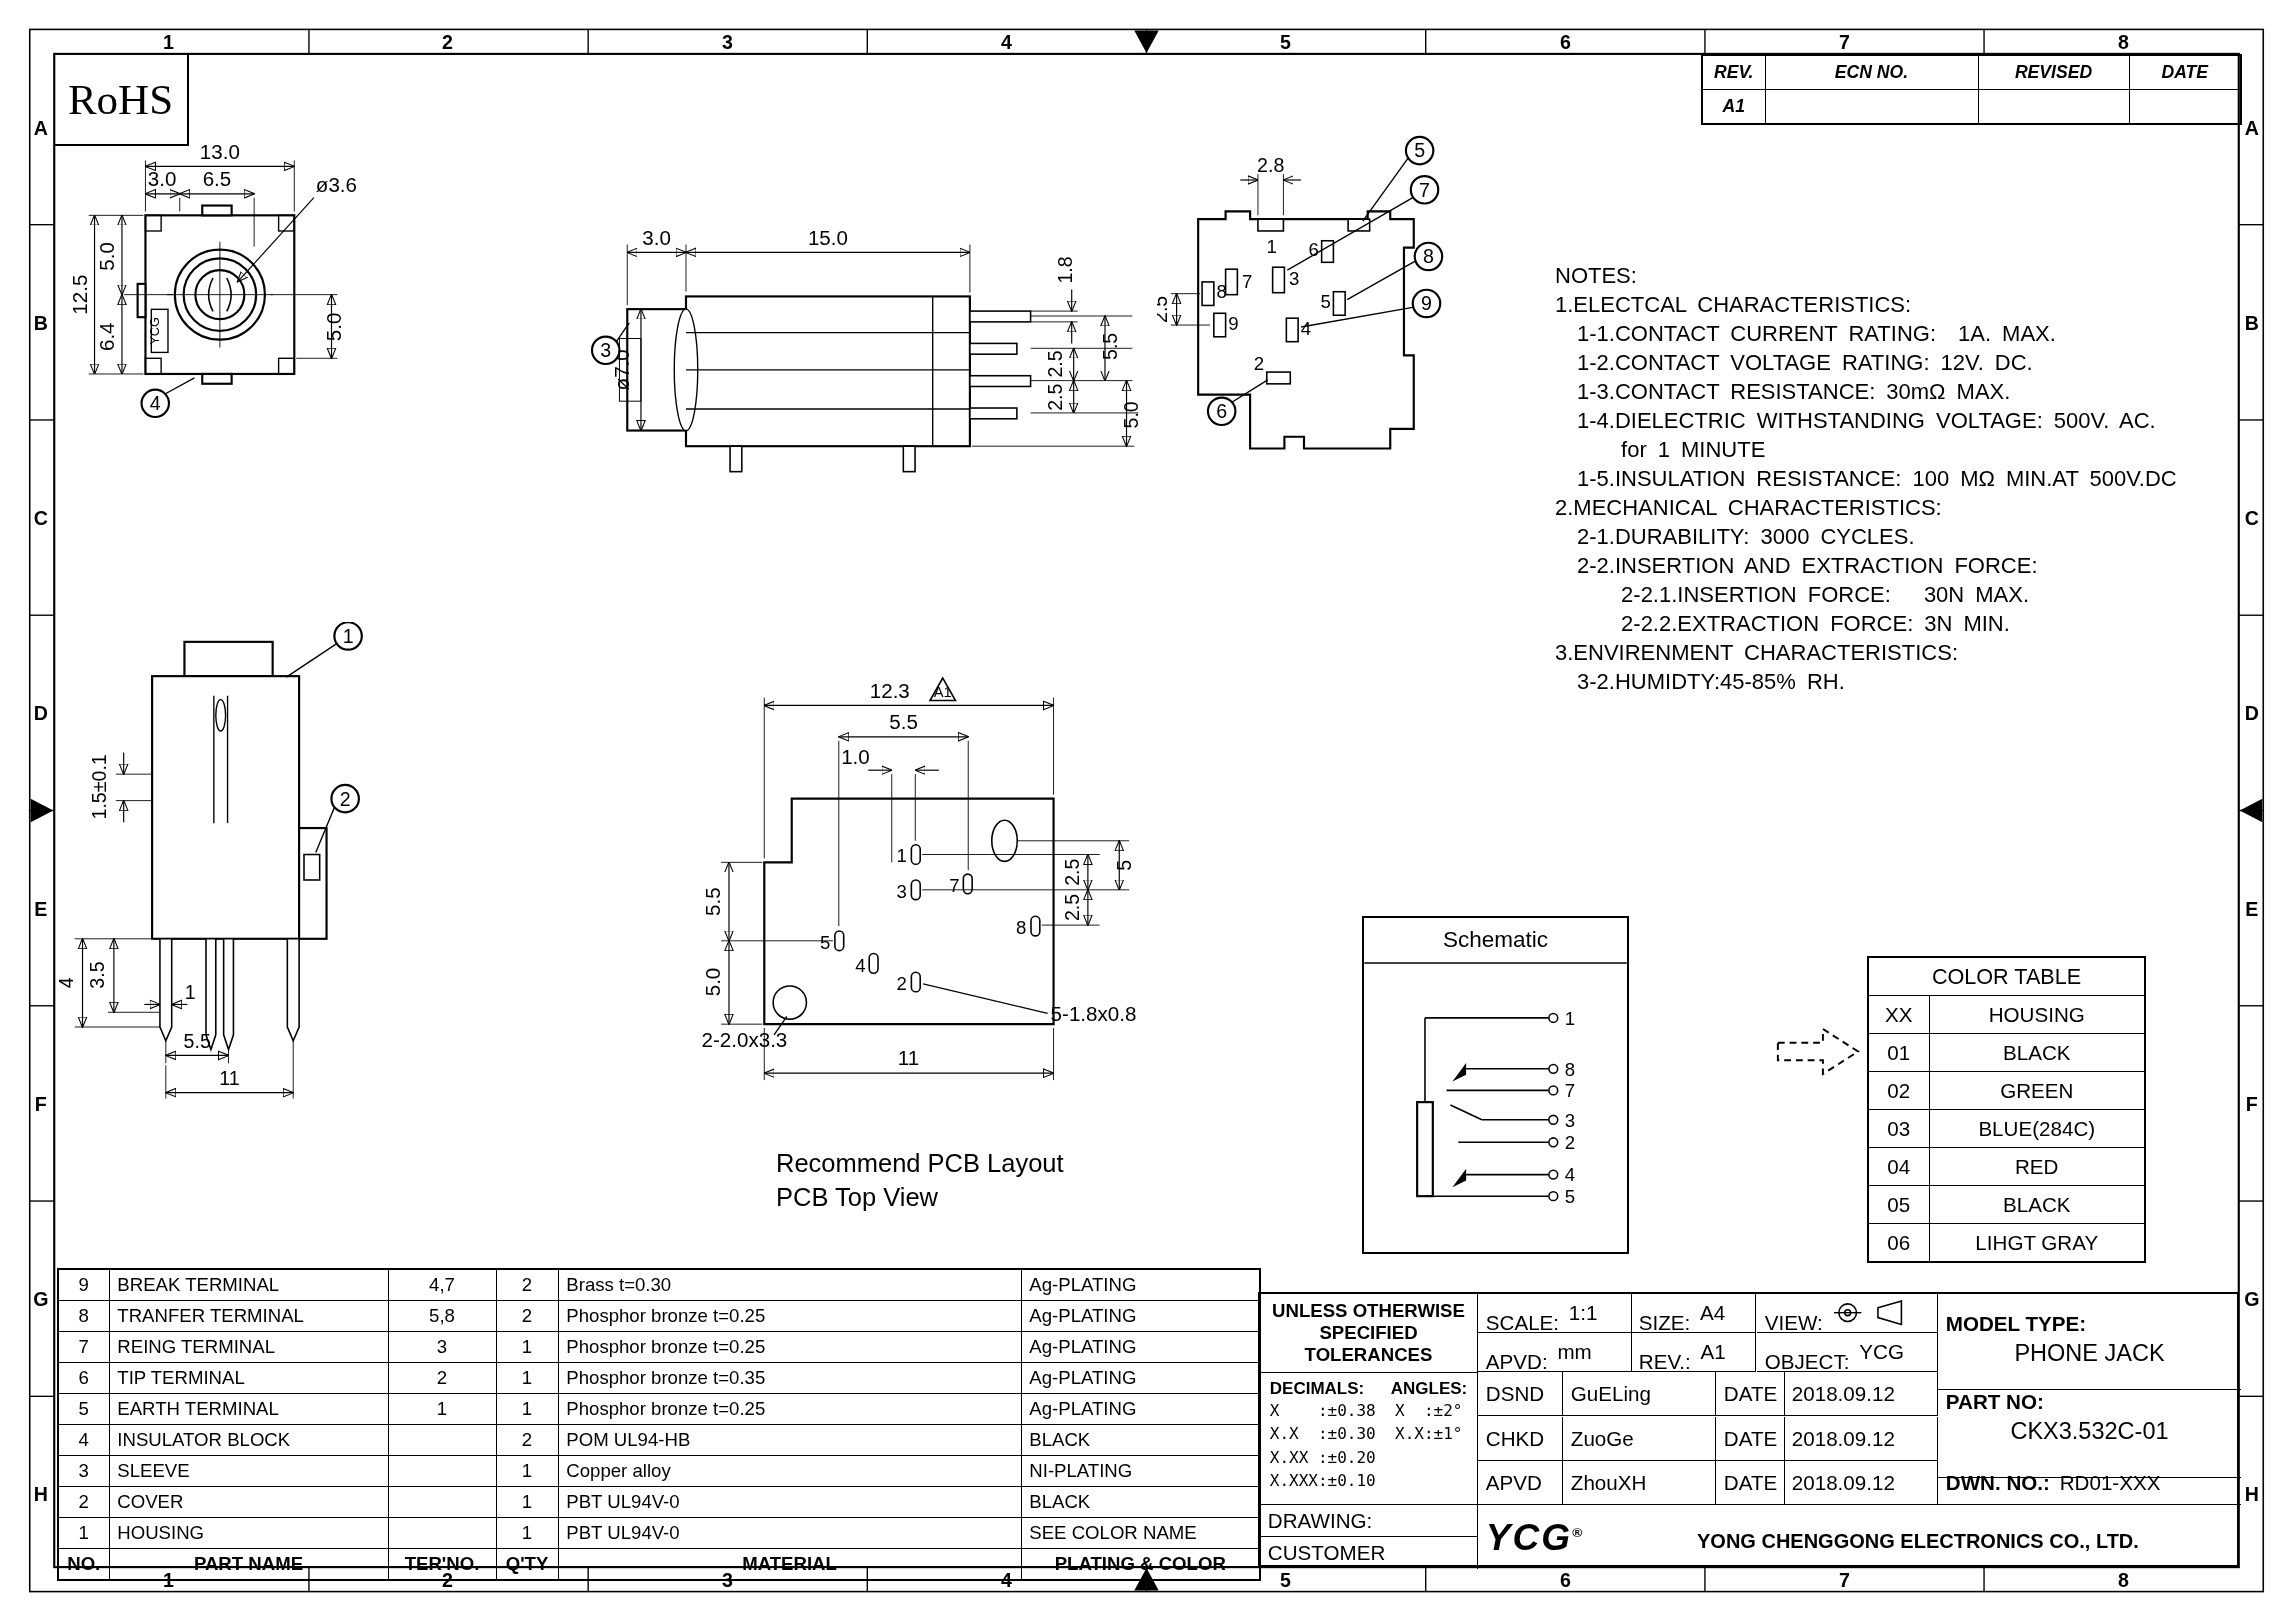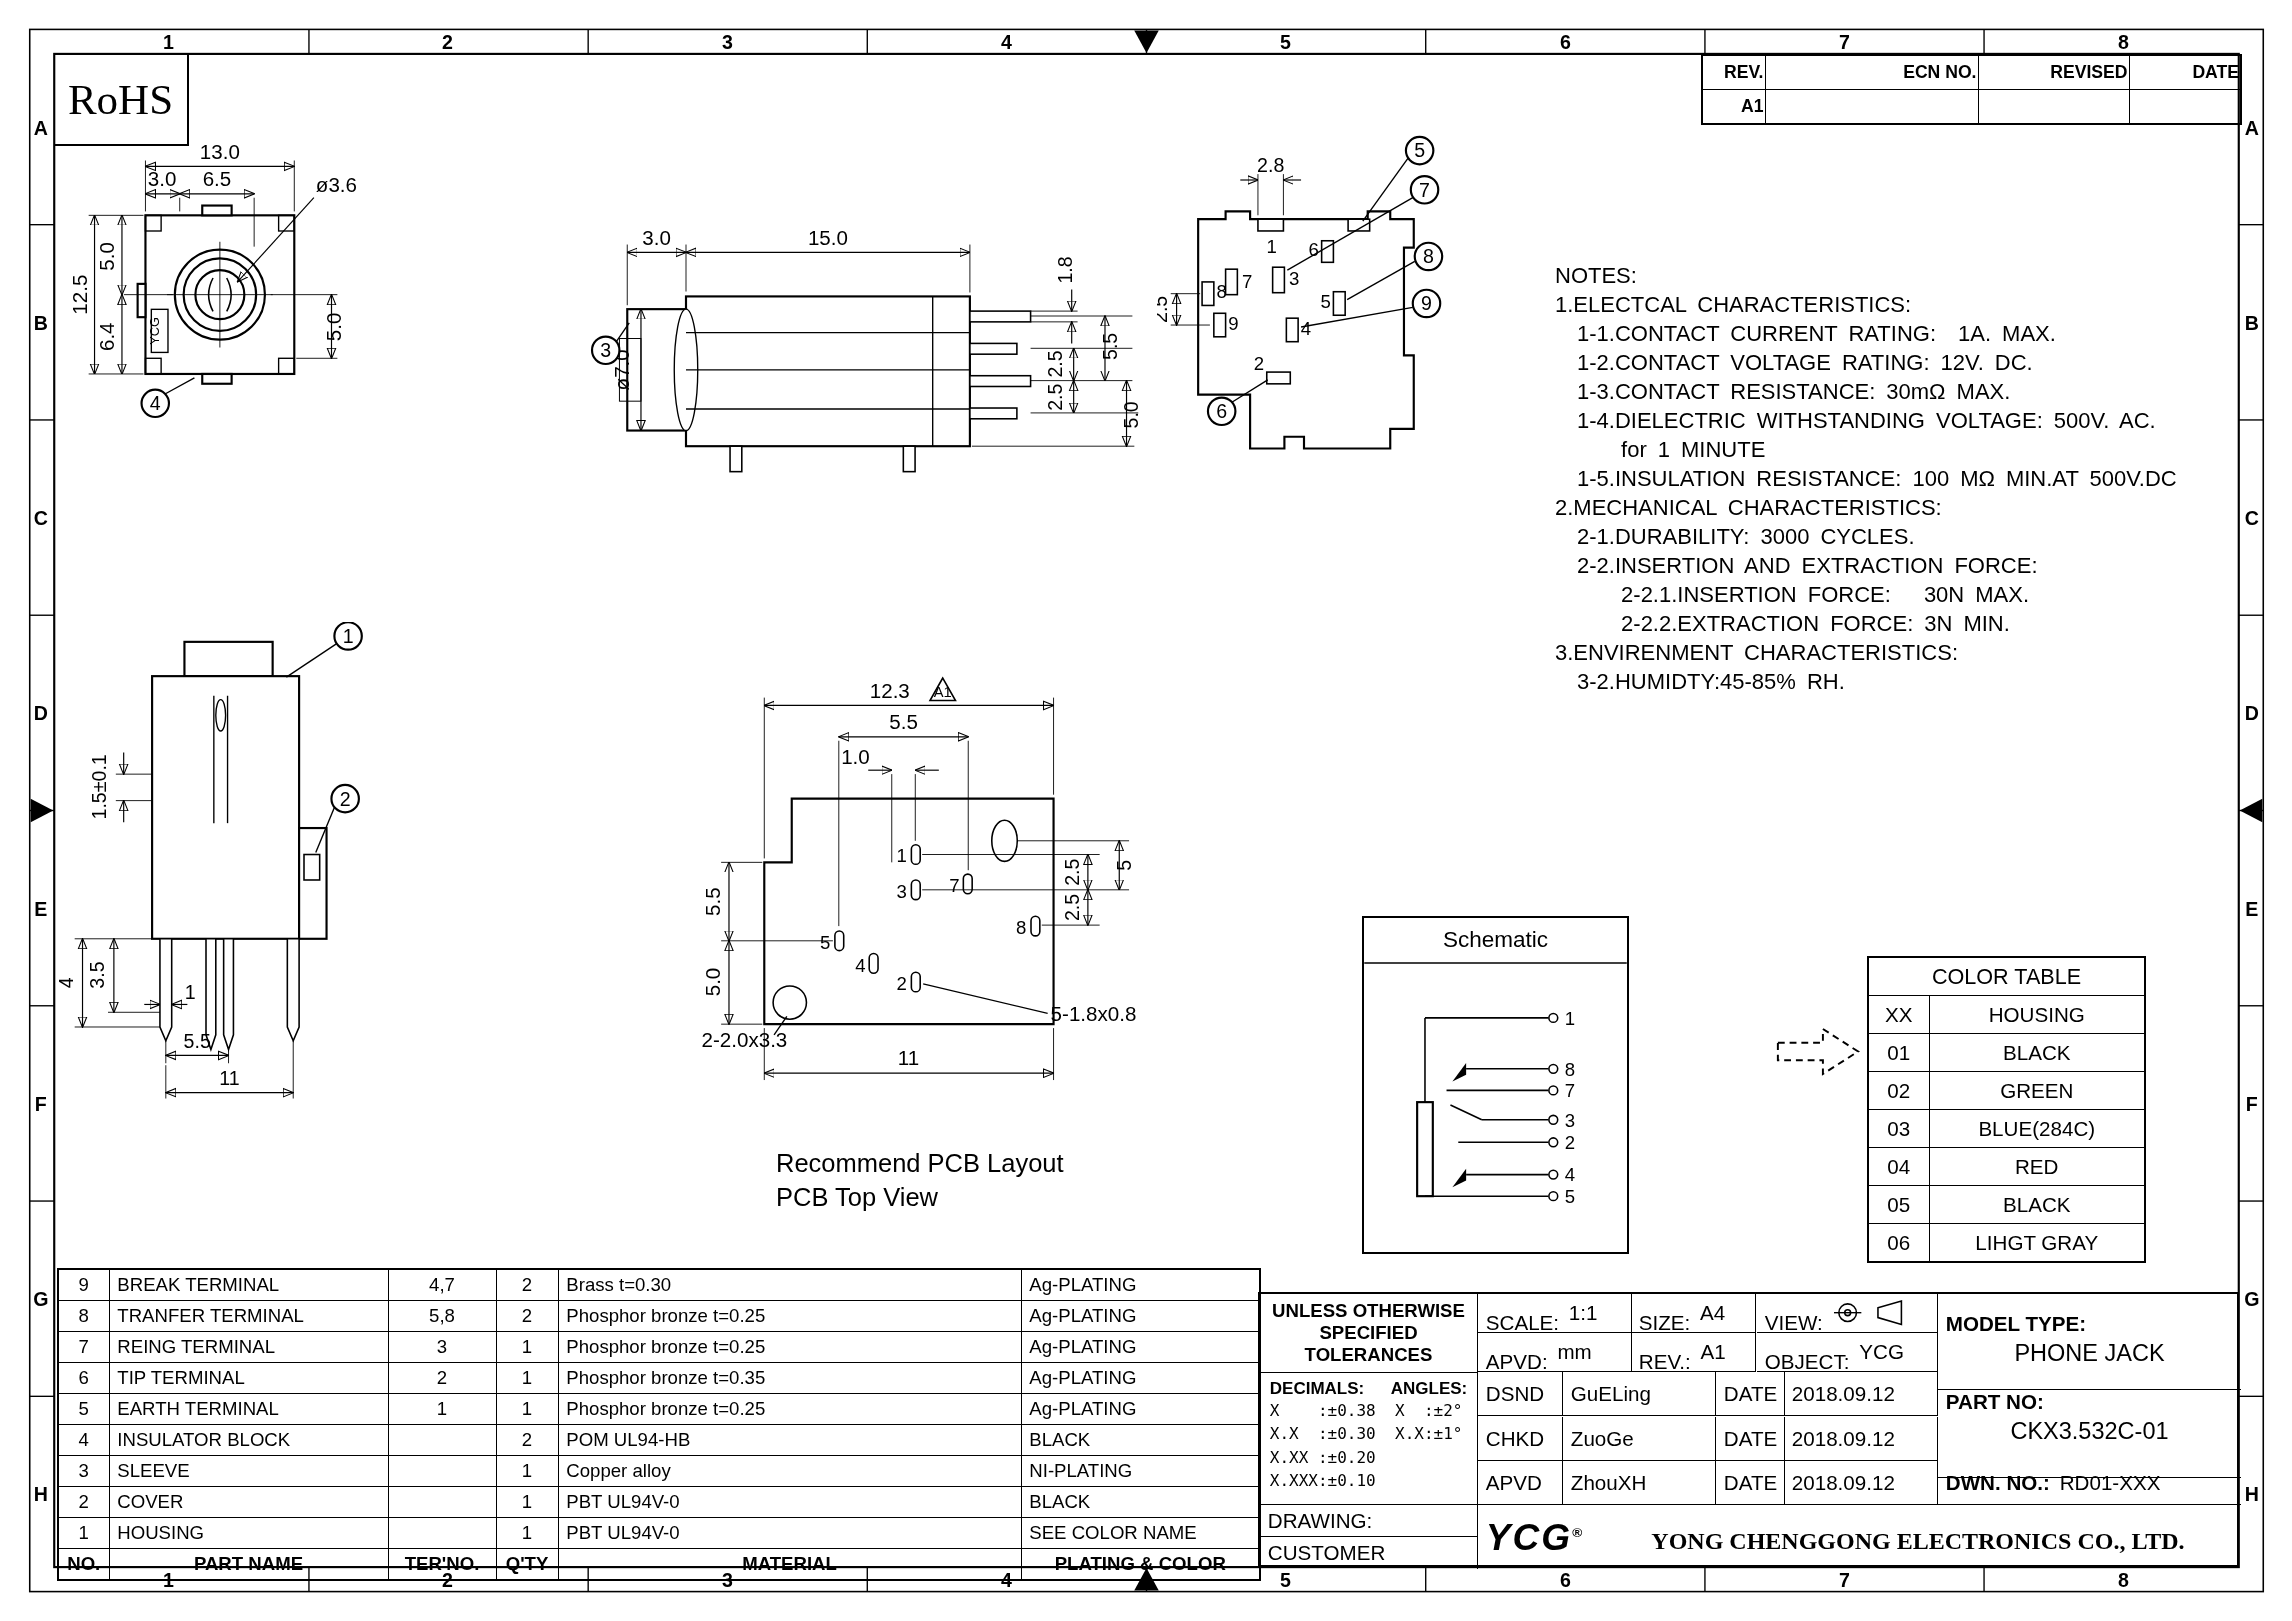--- a/index.html
+++ b/index.html
@@ -20,21 +20,21 @@
   .gl{position:absolute;width:39px;text-align:center;font-size:19.6px;font-weight:600;}
   .glv{position:absolute;width:21.6px;text-align:center;font-size:19.6px;font-weight:600;}
   
   #rohs{left:54px;top:54px;width:133px;height:90px;border-right:2.5px solid #000;border-bottom:2.5px solid #000;
         display:flex;align-items:center;justify-content:center;font-family:"Liberation Serif",serif;font-size:43px;}
   
   table{border-collapse:collapse;table-layout:fixed;}
   td{border:1.6px solid #000;font-size:18.6px;overflow:hidden;white-space:nowrap;}
   .c{text-align:center;} .l{text-align:left;padding-left:7.8px;}
   #revtbl{left:1701px;top:54px;} #revtbl table{border:2px solid #000;width:538px;}
-  #revtbl td{height:31px;text-align:right;font-size:17.6px;font-weight:600;}
+  #revtbl td{height:31px;text-align:center;font-size:17.6px;font-weight:600;font-style:italic;}
   #ctbl{left:1867px;top:956px;} #ctbl table{border:2.2px solid #000;width:276px;}
   #ctbl td{height:35px;text-align:center;font-size:20.6px;}
   #ctbl .tt{font-size:21.6px;}
   #bom{left:57px;top:1268px;} #bom table{border:2.2px solid #000;width:1202px;}
   #bom td{height:28px;} #bom .hd{font-weight:700;text-align:center;}
   
   #notes{left:1555px;top:261px;width:716px;}
   .nl{white-space:pre;font-size:22px;line-height:29px;word-spacing:4.9px;}
   
   #tblock{left:1258px;top:1292px;width:981px;height:275px;border:2.5px solid #000;box-sizing:border-box;}
@@ -45,21 +45,21 @@
   .tol .t1{font-size:18.6px;font-weight:600;text-align:center;}
   .tol .sep{border-top:1.6px solid #000;margin:5.9px -5.9px 5.9px -5.9px;}
   .tol .dec{display:flex;justify-content:space-between;font-size:17px;font-weight:600;padding:0 3.9px;}
   .tol .mr{font-family:"DejaVu Sans Mono",monospace;font-size:16px;line-height:23.5px;white-space:pre;padding-left:3.9px;}
   .lbl{font-weight:400;margin-top:20px;}
   .big{display:block;padding:0;margin-top:18px;}
   .big .bl{font-size:20.6px;font-weight:700;padding:4.9px 0 0 7.8px;}
   .big .bv{font-size:23.5px;text-align:center;margin-top:3.9px;}
   .logo{font-style:italic;font-weight:900;font-size:37px;letter-spacing:2px;}
   .logoreg{font-size:13.7px;vertical-align:super;}
-  .company{flex:1;text-align:center;font-family:Liberation Serif, serif;font-weight:700;font-size:24px;margin-top:8px;}
+  .company{flex:1;text-align:center;font-family:Liberation Sans, sans-serif;font-weight:700;font-size:20px;margin-top:8px;}
   #schembox{left:1362px;top:916px;width:267px;height:338px;border:2.2px solid #000;box-sizing:border-box;text-align:right;}
 </style>
 </head>
 <body>
 
 <div id="sheet">
 
   <svg class="abs" style="left:0;top:0" width="2293" height="1621" viewBox="0 0 2339 1654">
     <defs>
       <marker id="arr" viewBox="0 0 10 10" refX="9.5" refY="5" markerWidth="9" markerHeight="9" orient="auto-start-reverse">

